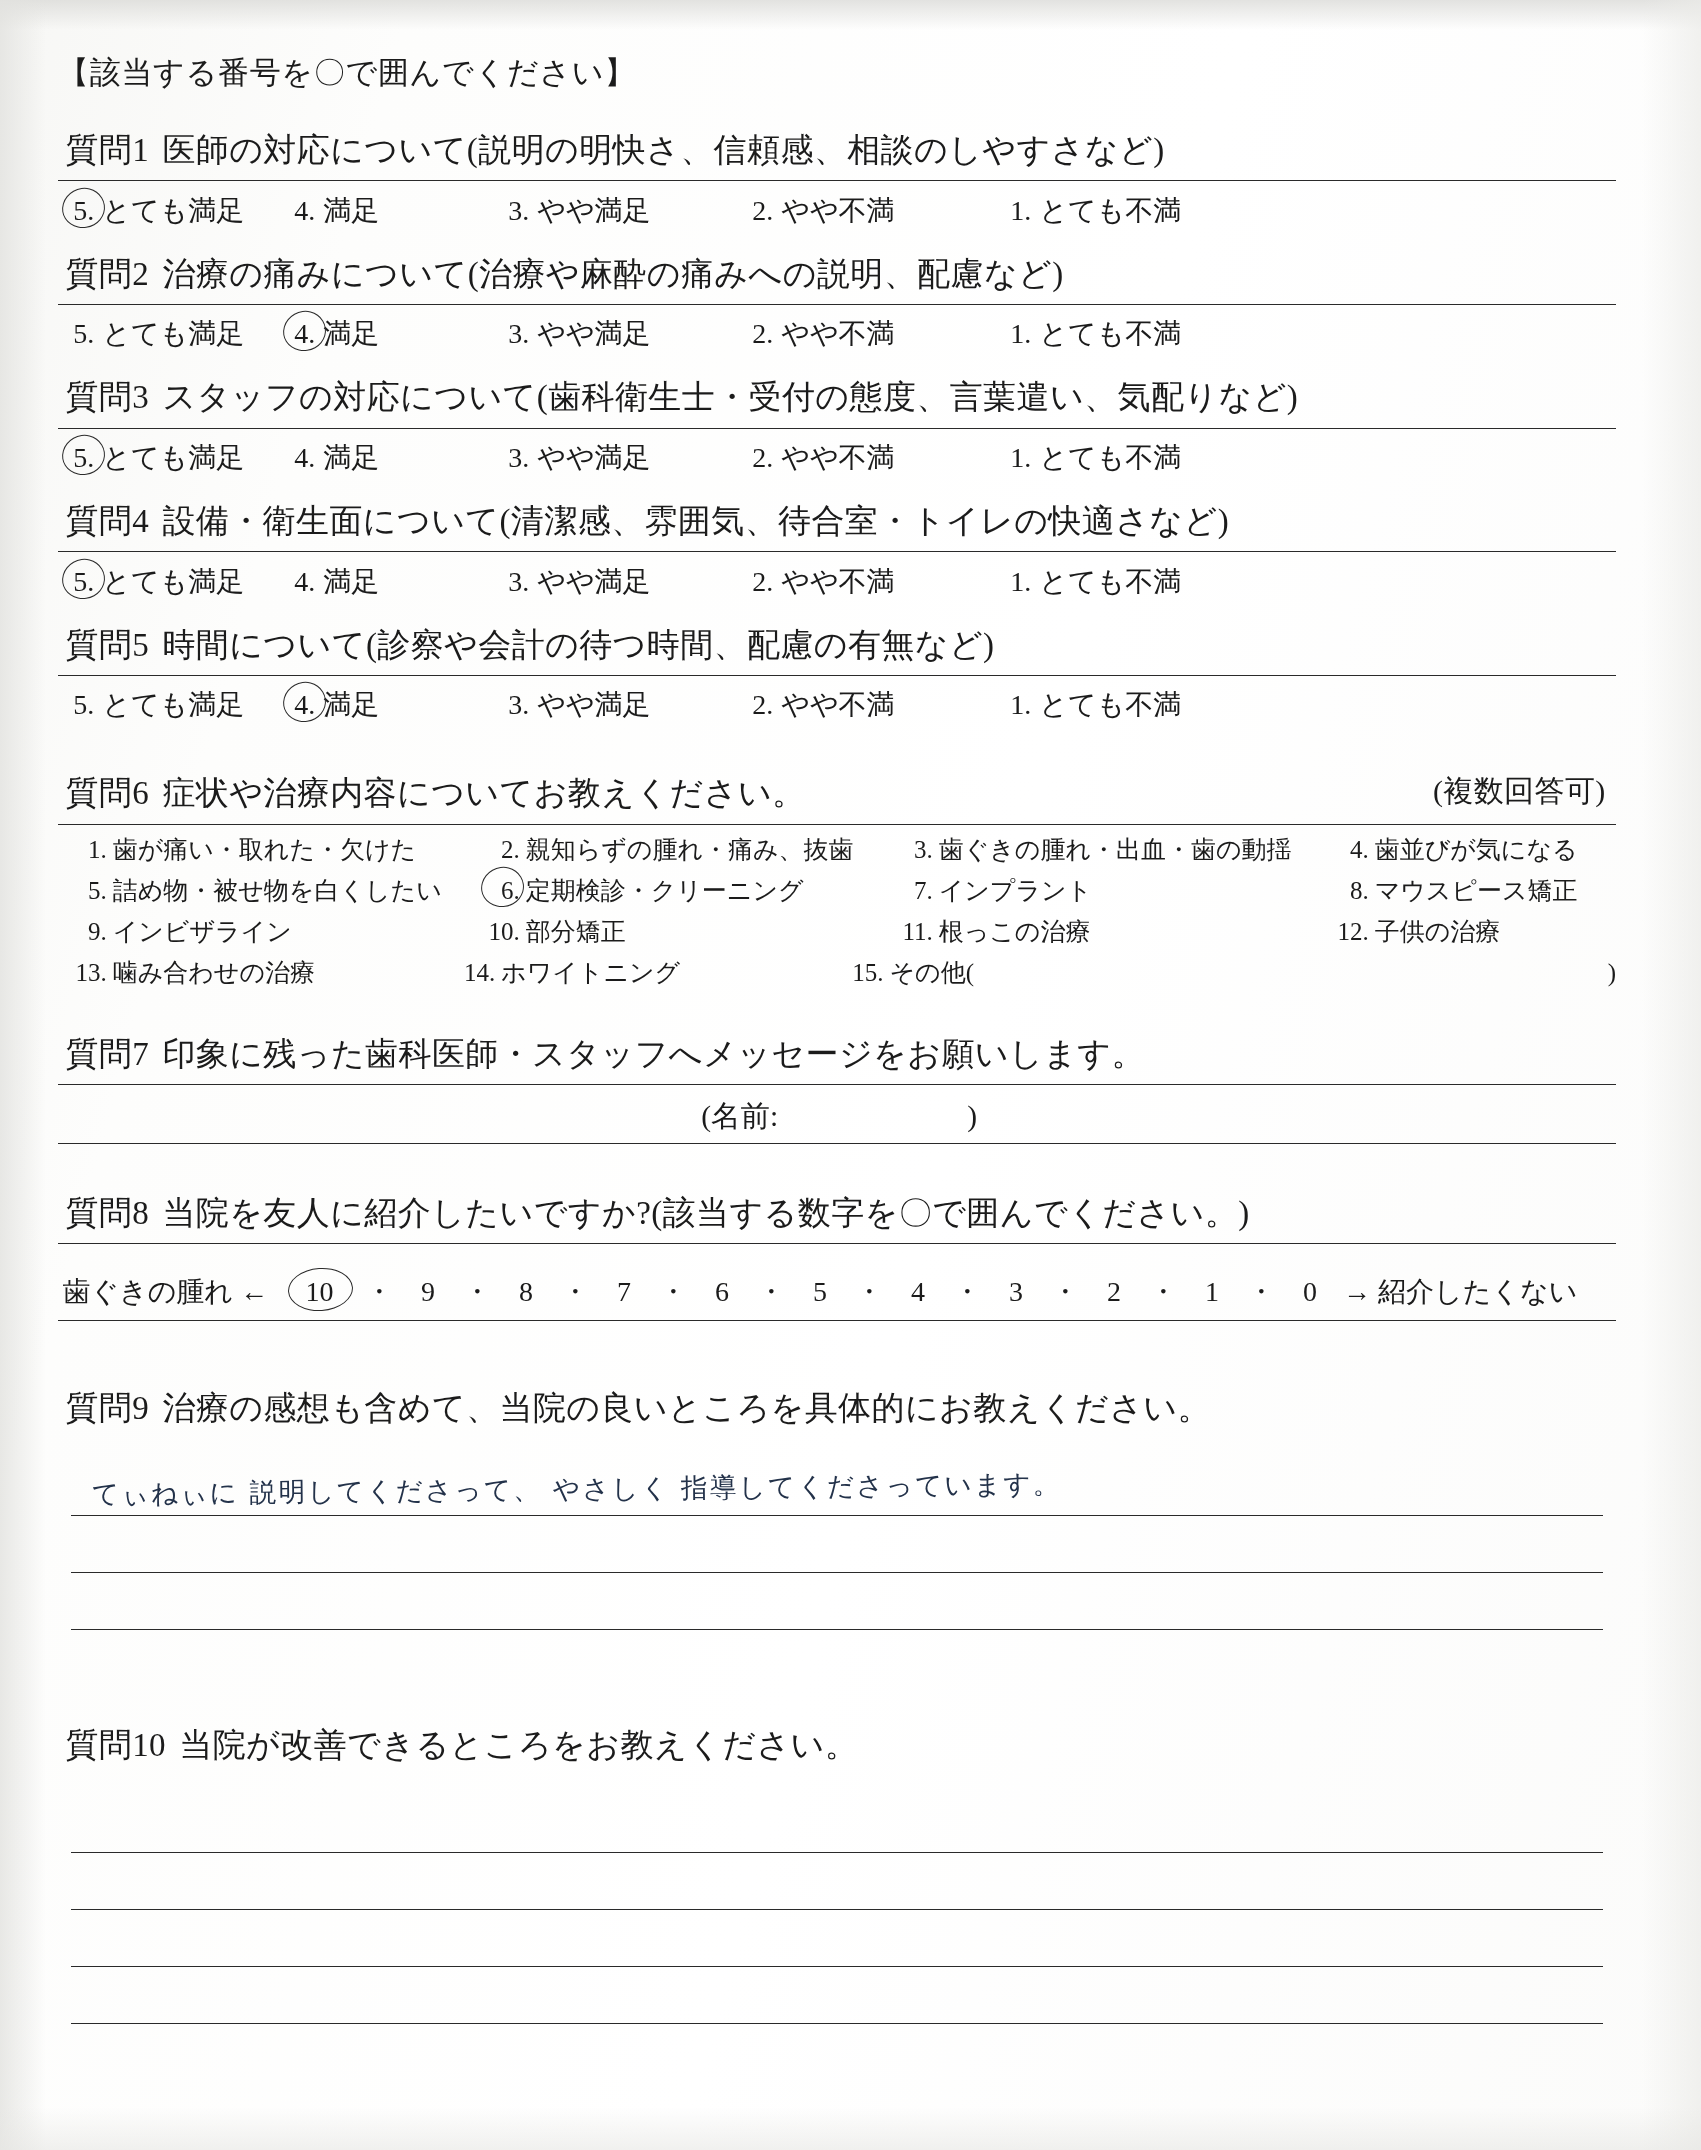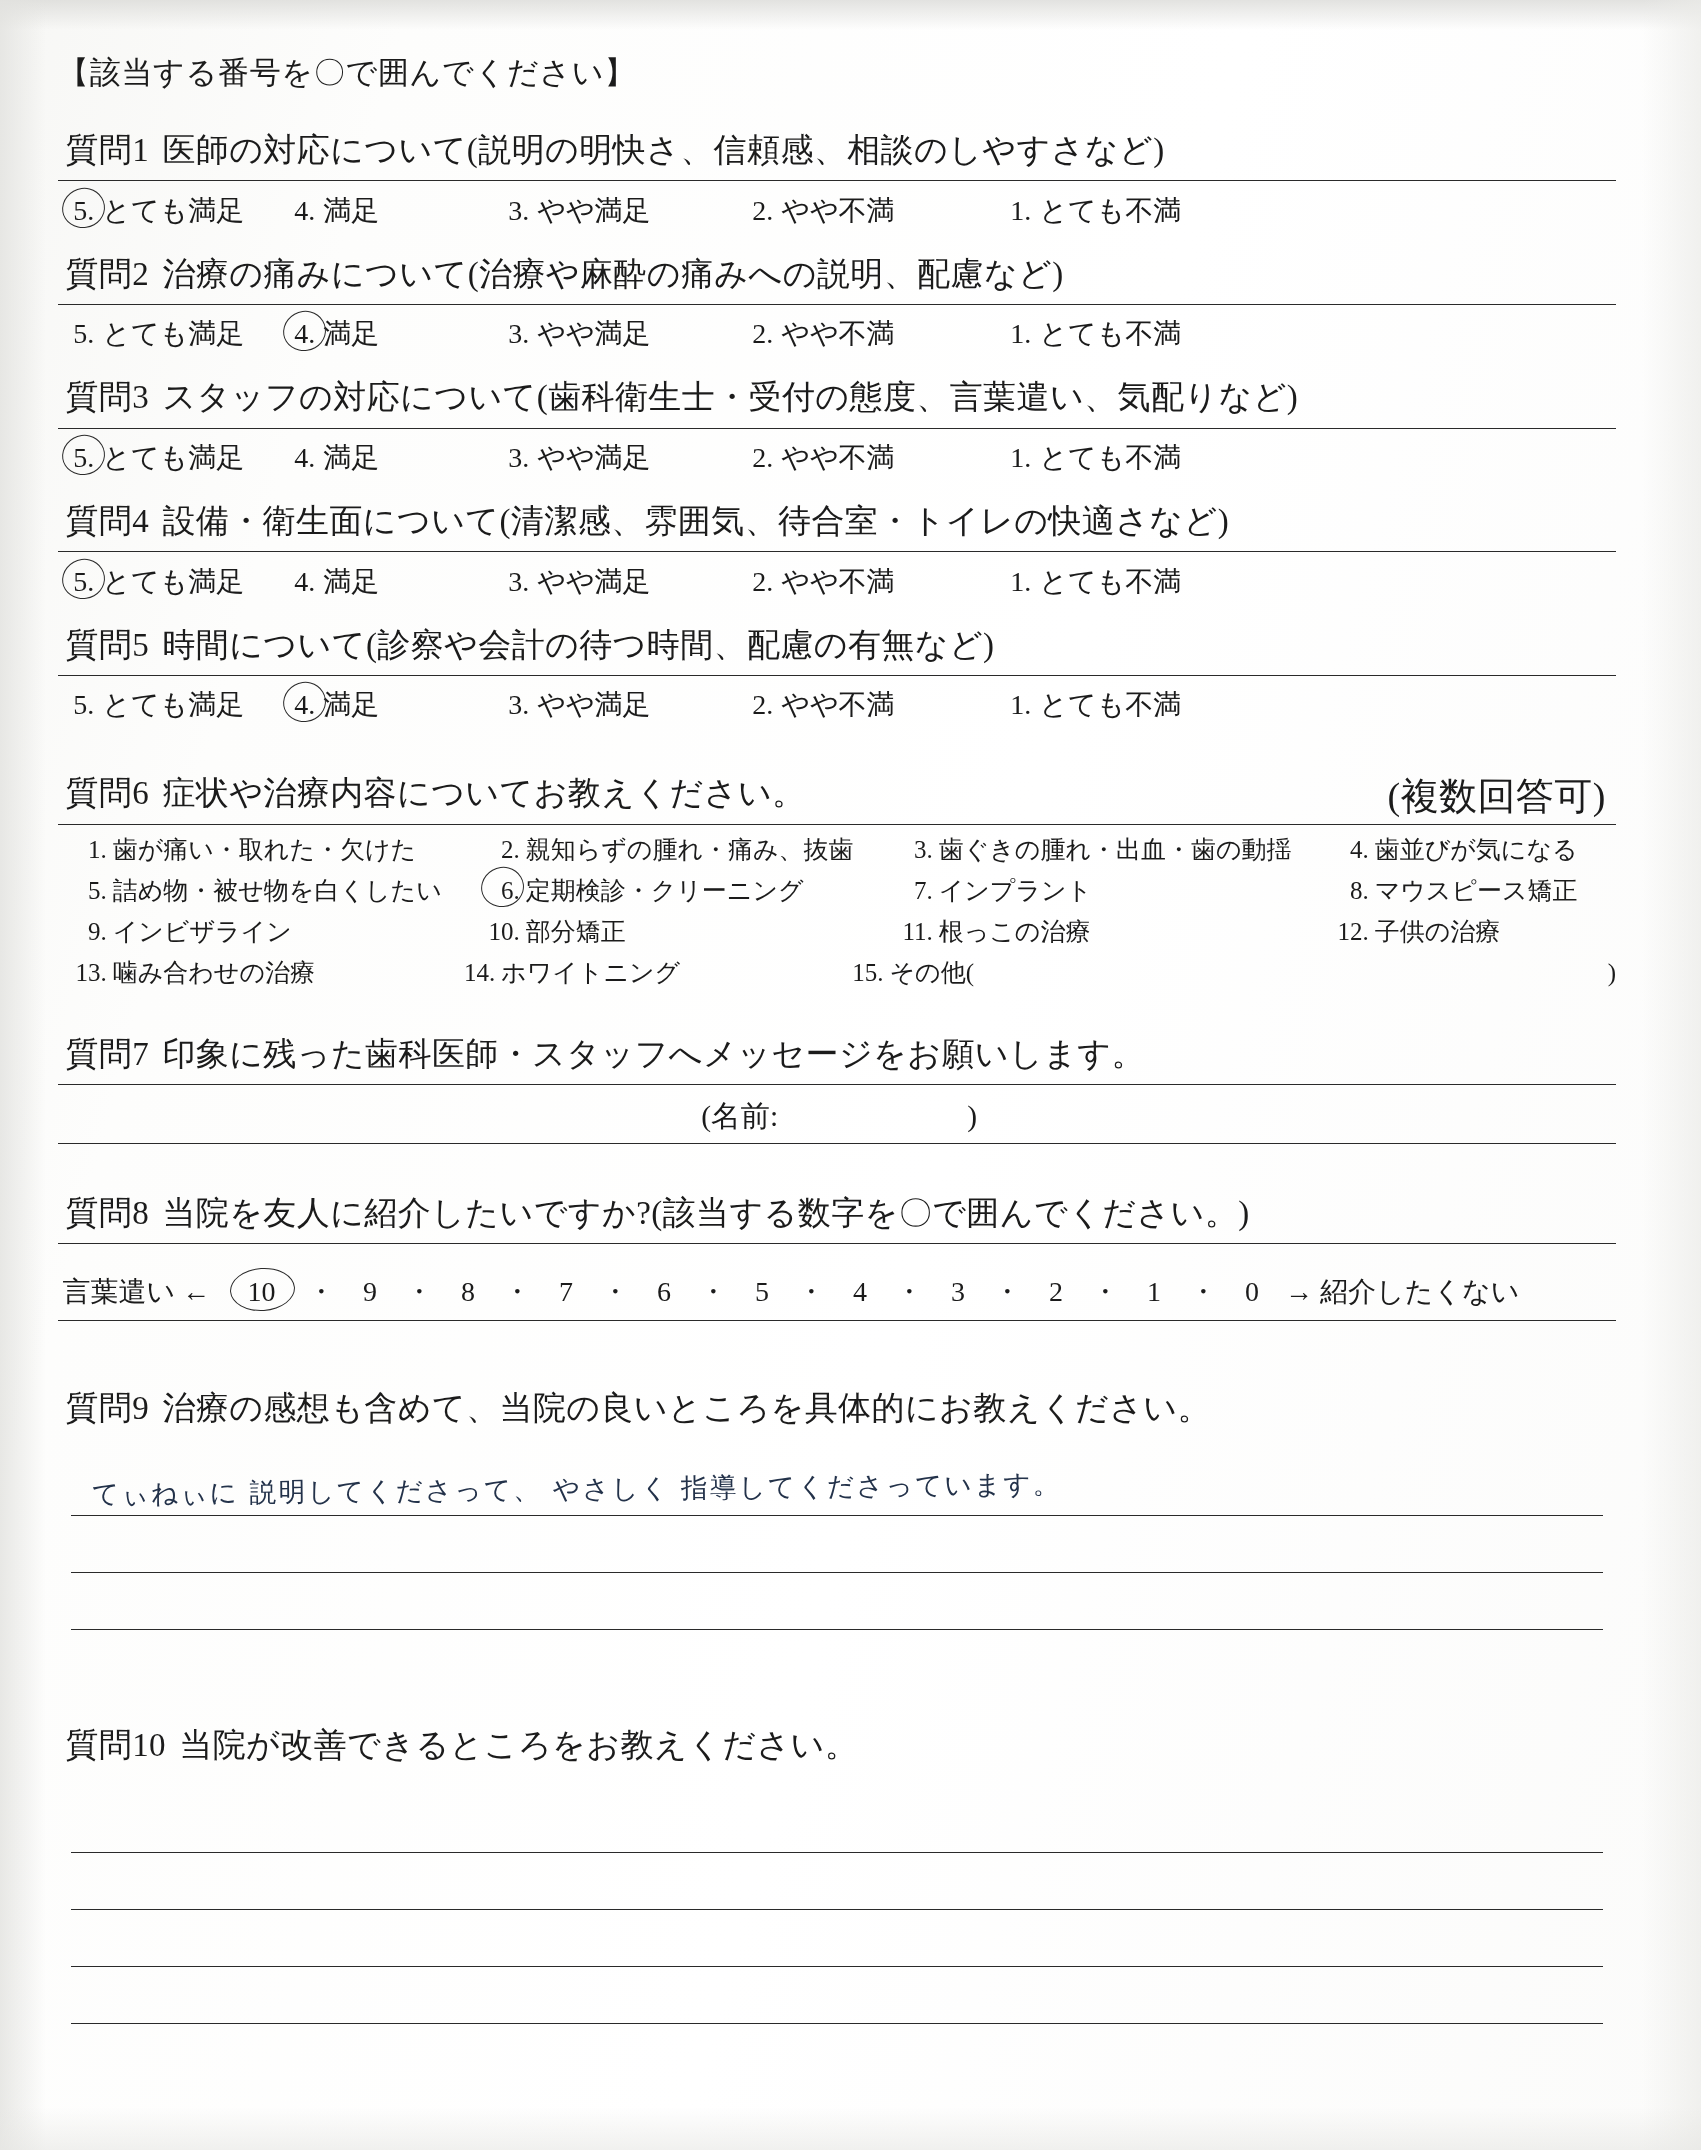--- a/index.html
+++ b/index.html
@@ -63,21 +63,21 @@
     padding-bottom: 7.4px;
     border-bottom: 1.5px solid #2a2a2a;
     white-space: nowrap;
     position: relative;
   }
   .qtitle .qlabel { margin-right: 13.3px; }
 
   .q-note {
     position: absolute;
     right: 10.3px;
-    font-size: 38px;
+    font-size: 30px;
   }
 
   .scale-row {
     display: flex;
     align-items: baseline;
     font-size: 28px;
     margin-top: 10.3px;
     padding-left: 10.3px;
   }
   .scale-opt {
@@ -468,21 +468,21 @@
       </div>
     </div>
 
     <div class="spacer-sm"></div>
 
     <div class="qblock">
       <div class="qtitle">
         <span class="qlabel">質問8</span><span>当院を友人に紹介したいですか?(該当する数字を〇で囲んでください。)</span>
       </div>
       <div class="nps-row">
-        <span class="nps-left">言葉遣い ←</span>
+        <span class="nps-left">歯ぐきの腫れ ←</span>
         <span class="nps-scale">
           <span class="nps-num wide circled-nps">10</span>
           <span class="nps-dot">・</span>
           <span class="nps-num">9</span>
           <span class="nps-dot">・</span>
           <span class="nps-num">8</span>
           <span class="nps-dot">・</span>
           <span class="nps-num">7</span>
           <span class="nps-dot">・</span>
           <span class="nps-num">6</span>

